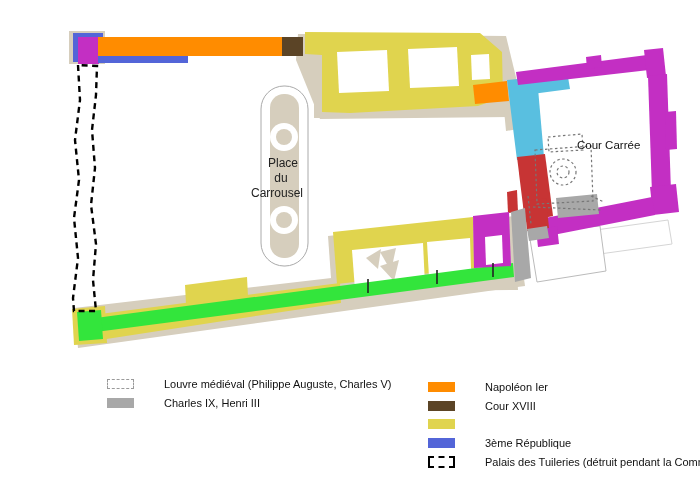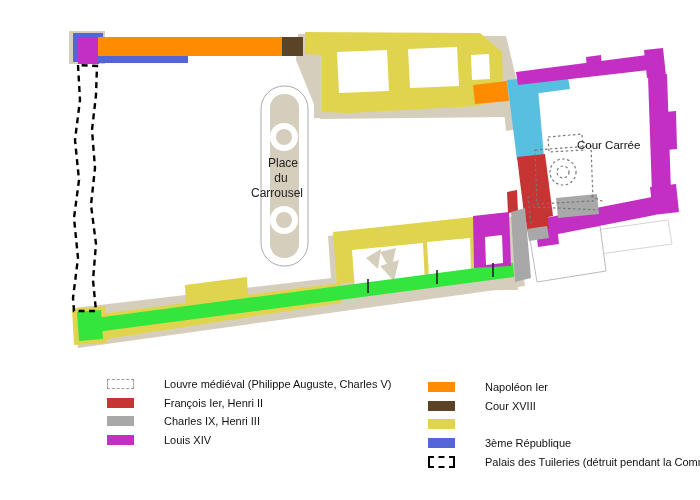--- a/index.html
+++ b/index.html
@@ -113,30 +113,22 @@
     <text x="277" y="197" text-anchor="middle" class="map-label">Carrousel</text>
     <text x="577" y="149" class="map-label-small">Cour Carrée</text>
   </svg>
 
   <div class="legend-col" style="left:107px;top:375px;">
     <div class="legend-row">
       <span class="swatch swatch-dashed-light"></span>
       <span class="legend-label">Louvre médiéval (Philippe Auguste, Charles V)</span>
     </div>
     <div class="legend-row">
-      <span class="swatch" style="background: rgb(199, 52, 52);"></span>
-      <span class="legend-label">François Ier, Henri II</span>
-    </div>
-    <div class="legend-row">
       <span class="swatch" style="background: rgb(168, 168, 168);"></span>
       <span class="legend-label">Charles IX, Henri III</span>
-    </div>
-    <div class="legend-row">
-      <span class="swatch" style="background: rgb(195, 47, 195);"></span>
-      <span class="legend-label">Louis XIV</span>
     </div>
   </div>
 
   <div class="legend-col" style="left:428px;top:378px;">
     <div class="legend-row">
       <span class="swatch" style="background: rgb(255, 140, 0);"></span>
       <span class="legend-label">Napoléon Ier</span>
     </div>
     <div class="legend-row">
       <span class="swatch" style="background: rgb(91, 68, 38);"></span>

